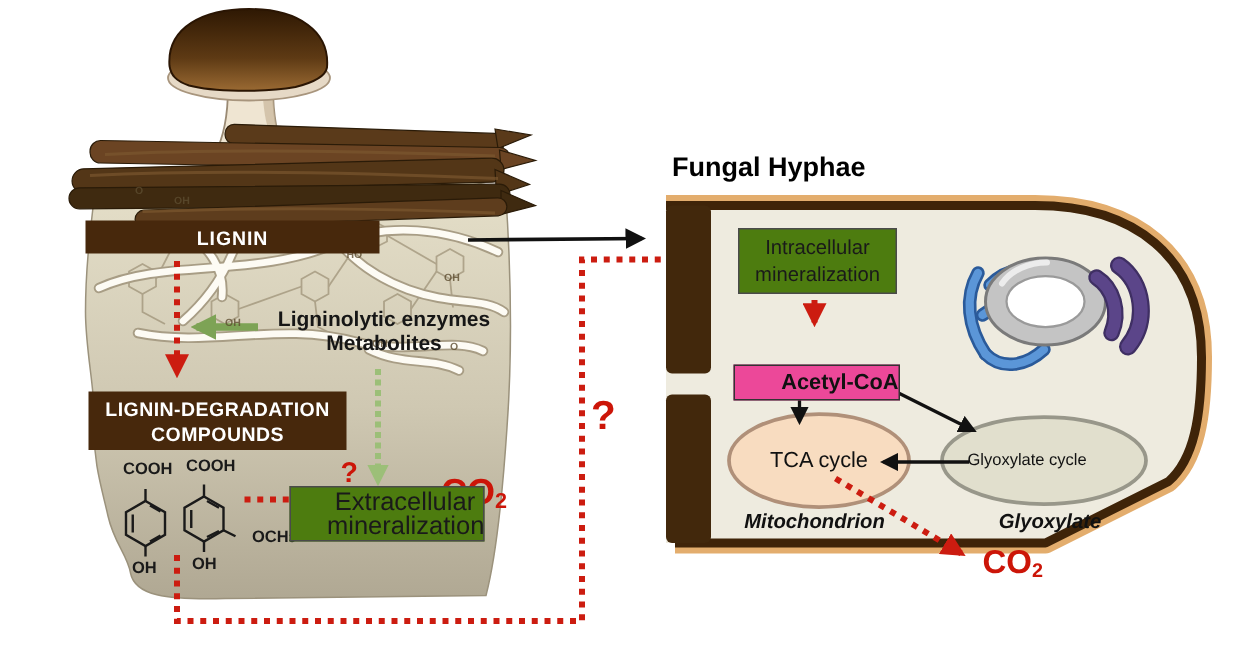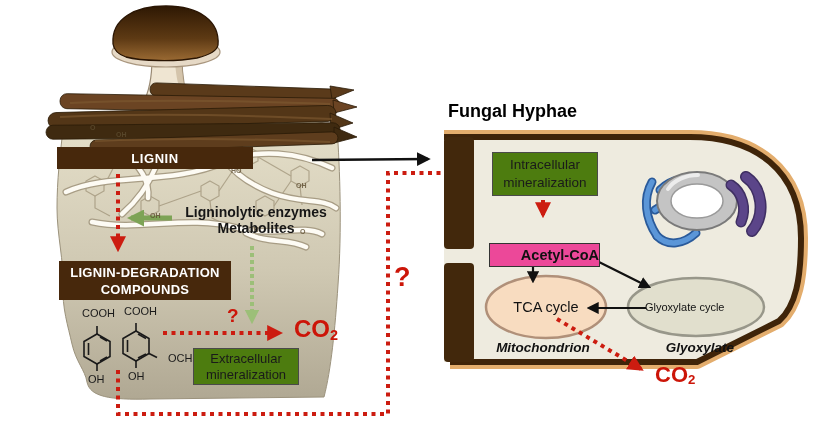--- a/index.html
+++ b/index.html
@@ -9,21 +9,21 @@
   .abs{position:absolute;z-index:3;}
   .brownbox{background:#47280c;color:#ffffff;font-weight:bold;text-align:center;
             display:flex;flex-direction:column;justify-content:center;letter-spacing:.6px;}
   .whitebox{background:#4d7c0f;border:1.4px solid #4a4a4a;color:#1a1a1a;text-align:center;
             display:flex;flex-direction:column;justify-content:center;}
   .tanbox{background:#ec4899;border:1.4px solid #333333;color:#111111;font-weight:bold;text-align:right;
           display:flex;flex-direction:column;justify-content:center;margin-top:20px;}
   .qmark{color:#cc1508;font-weight:bold;line-height:1;}
   .co2{color:#cc1508;font-weight:bold;line-height:1;}
   .co2 .sub{font-size:60%;vertical-align:-18%;}
-  .chem{color:#1a1a1a;font-weight:normal;font-size:11px;line-height:1;}
+  .chem{color:#1a1a1a;font-weight:bold;font-size:11px;line-height:1;}
   .chem .sub{font-size:8px;}
   .celllabel{color:#111111;text-align:center;line-height:1.1;}
   .orglabel{color:#111111;font-weight:bold;font-style:italic;font-size:13.5px;text-align:center;}
   .enz{color:#161616;font-weight:bold;font-size:14px;text-align:center;line-height:16px;}
   .poly{position:absolute;z-index:2;font-size:7px;color:rgba(92,76,48,.8);font-weight:bold;}
   .title{color:#000000;font-weight:bold;font-size:18px;}
 </style>
 </head>
 <body>
 
@@ -226,21 +226,21 @@
   <div class="abs chem" style="left:168px;top:353px;">
     <span>OCH</span><span class="sub">3</span>
   </div>
 
   <div class="abs qmark" style="left:227px;top:306px;font-size:19px;">?</div>
 
   <div class="abs co2" style="left:294px;top:317px;font-size:24px;">
     <span>CO</span><span class="sub">2</span>
   </div>
 
-  <div class="abs whitebox" style="left:193px;top:348px;width:104px;height:35px;font-size:13px;line-height:16px;">
+  <div class="abs whitebox" style="left:193px;top:324px;width:104px;height:35px;font-size:17px;line-height:16px;padding-left:24px;">
     <span>Extracellular</span>
     <span>mineralization</span>
   </div>
 
   <div class="abs qmark" style="left:394px;top:264px;font-size:27px;">?</div>
 
   <div class="abs title" style="left:448px;top:101px;">Fungal Hyphae</div>
 
   <div class="abs whitebox" style="left:492px;top:152px;width:104px;height:42px;font-size:13.5px;line-height:18px;">
     <span>Intracellular</span>

